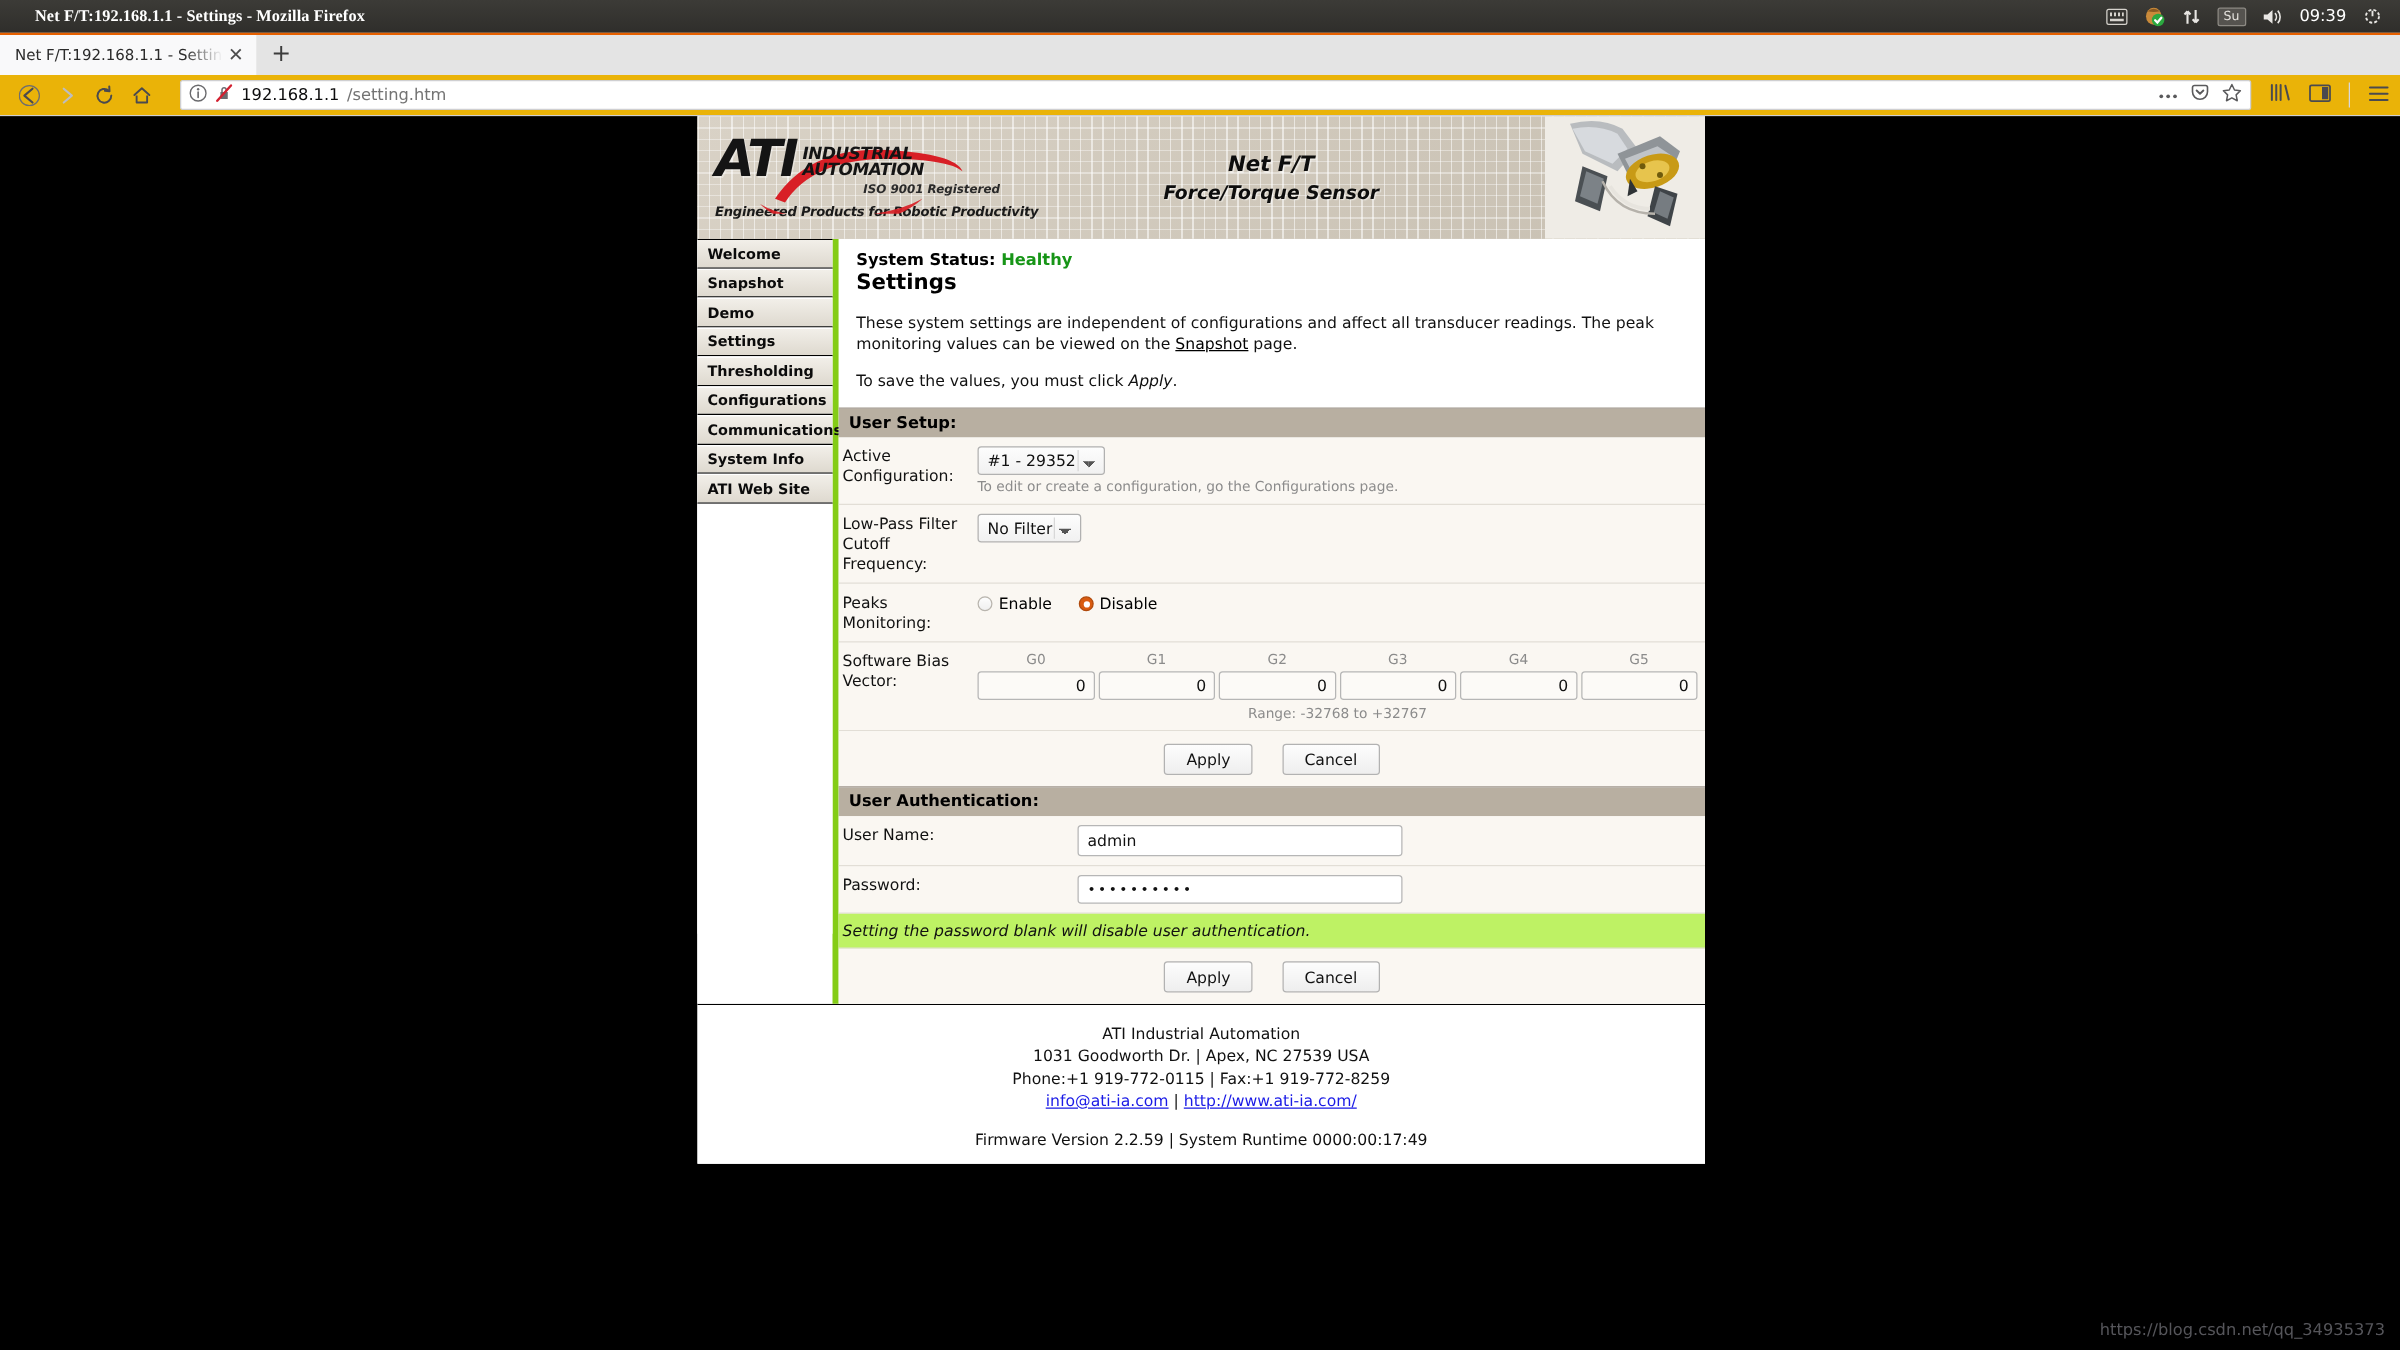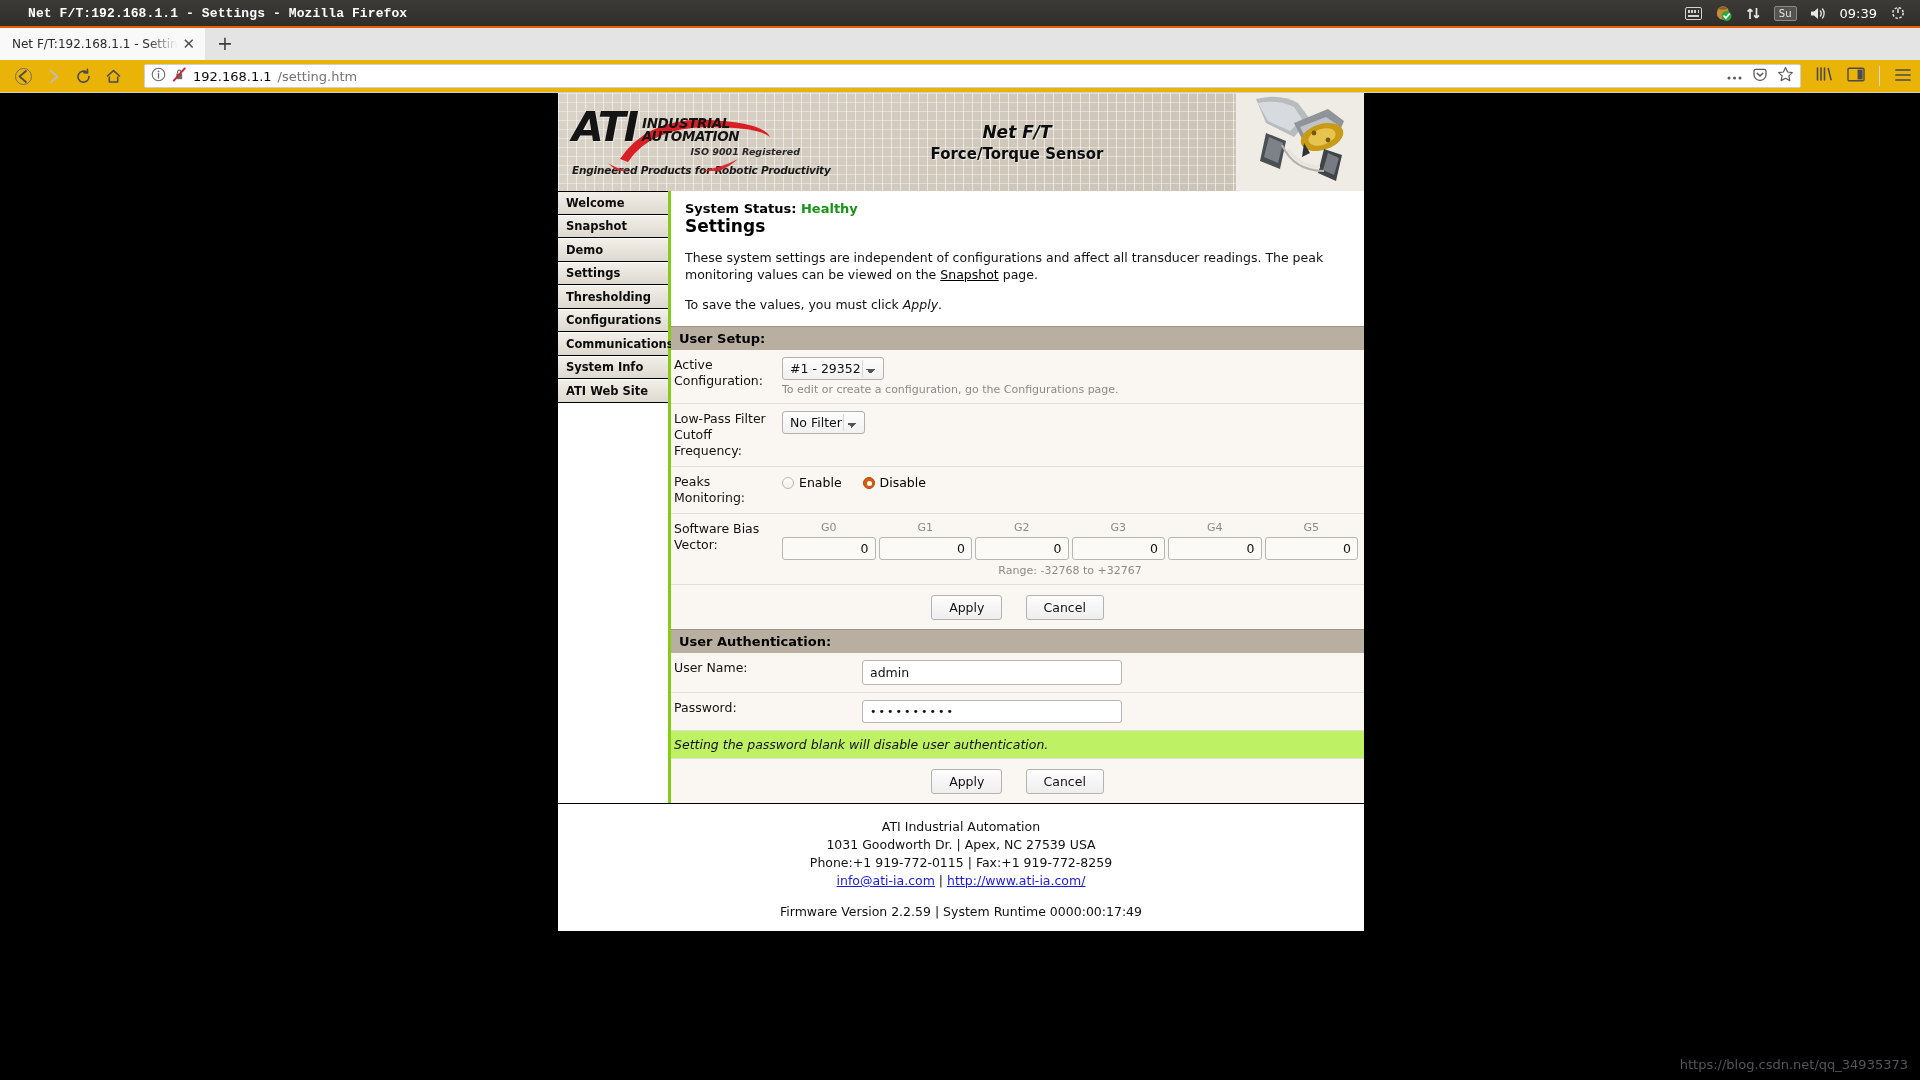--- a/index.html
+++ b/index.html
@@ -14,21 +14,21 @@
 
   
   .topbar {
     height:26px; width:100%;
     background:linear-gradient(#3c3b37,#2f2e2b);
     display:flex; align-items:center;
     color:#fff; font-size:13px; font-weight:bold;
     padding:0 8px;
     position:relative;
   }
-  .win-title { margin-left:20px; letter-spacing:.1px; font-family:Liberation Mono, monospace; }
+  .win-title { margin-left:20px; letter-spacing:.1px; font-family:Liberation Serif, serif; }
   .tray { margin-left:auto; display:flex; align-items:center; gap:13px; padding-right:6px; }
   .tray svg { display:block; }
   .tray .clock { font-size:13px; font-weight:normal; color:#fff; }
   .tray .kbd-box { width:17px;height:13px;border:1.6px solid #d6d3cd;border-radius:2px;position:relative;}
   .tray .kbd-box::after{content:"";position:absolute;left:2px;top:2px;width:11px;height:3px;
      background:repeating-linear-gradient(to right,#d6d3cd 0 1.6px,transparent 1.6px 3.2px);}
   .tray .kbd-box::before{content:"";position:absolute;left:2px;top:7px;width:11px;height:2px;background:#d6d3cd;}
   .tray .su-box { border:1px solid #8d8a84; background:#55534f; color:#e6e3de; font-size:10px;
      font-weight:normal; padding:1px 4px; border-radius:2px; line-height:11px;}
 
@@ -89,27 +89,27 @@
   .ia-text div { font-family:"DejaVu Sans", sans-serif; font-weight:bold; font-style:italic;
      font-size:13.5px; color:#141414; line-height:13px; letter-spacing:-0.4px; }
   .swoosh { position:absolute; left:30px; top:6px; width:200px; height:56px; z-index:1; }
   .iso { text-align:right; width:228px; font-size:9.5px; font-style:italic; font-weight:bold;
      color:#2a2a2a; margin-top:1px; }
   .tagline { font-size:10.5px; font-weight:bold; font-style:italic; color:#1a1a1a;
      margin-top:7px; letter-spacing:-0.2px; }
   .banner-title { flex:1; text-align:center; padding-right:60px; }
   .banner-title .t1 { font-size:17px; font-weight:bold; font-style:italic; color:#0d0d0d;
       text-shadow:1px 1px 1px rgba(255,255,255,.6); }
-  .banner-title .t2 { font-size:15px; font-weight:bold; color:#0d0d0d;
+  .banner-title .t2 { font-size:15px; font-weight:bold; font-style:italic; color:#0d0d0d;
       margin-top:3px; text-shadow:1px 1px 1px rgba(255,255,255,.6); }
   .robot { width:128px; height:98px; position:relative; overflow:hidden; background:#e9e6df;}
   .robot svg { position:absolute; left:0; top:0; }
 
   .body-wrap { display:flex; align-items:stretch; background:#fff; }
-  .sidebar { width:113px; background:#ffffff; border-right:3px solid #84cc16; flex:none;}
+  .sidebar { width:113px; background:#ffffff; border-right:5px solid #84cc16; flex:none;}
   .menu-item {
     height:23.5px; display:flex; align-items:center; padding-left:8px;
     font-size:11.5px; font-weight:bold; color:#0b0b0b;
     background:linear-gradient(to bottom,#f2efe9 0%, #ded9cf 100%);
     border-bottom:1px solid #000; border-top:1px solid #fff;
     white-space:nowrap;
   }
   .menu-item:first-child { border-top:1px solid #000; }
   .sidebar-filler { background:#fff; }
 

